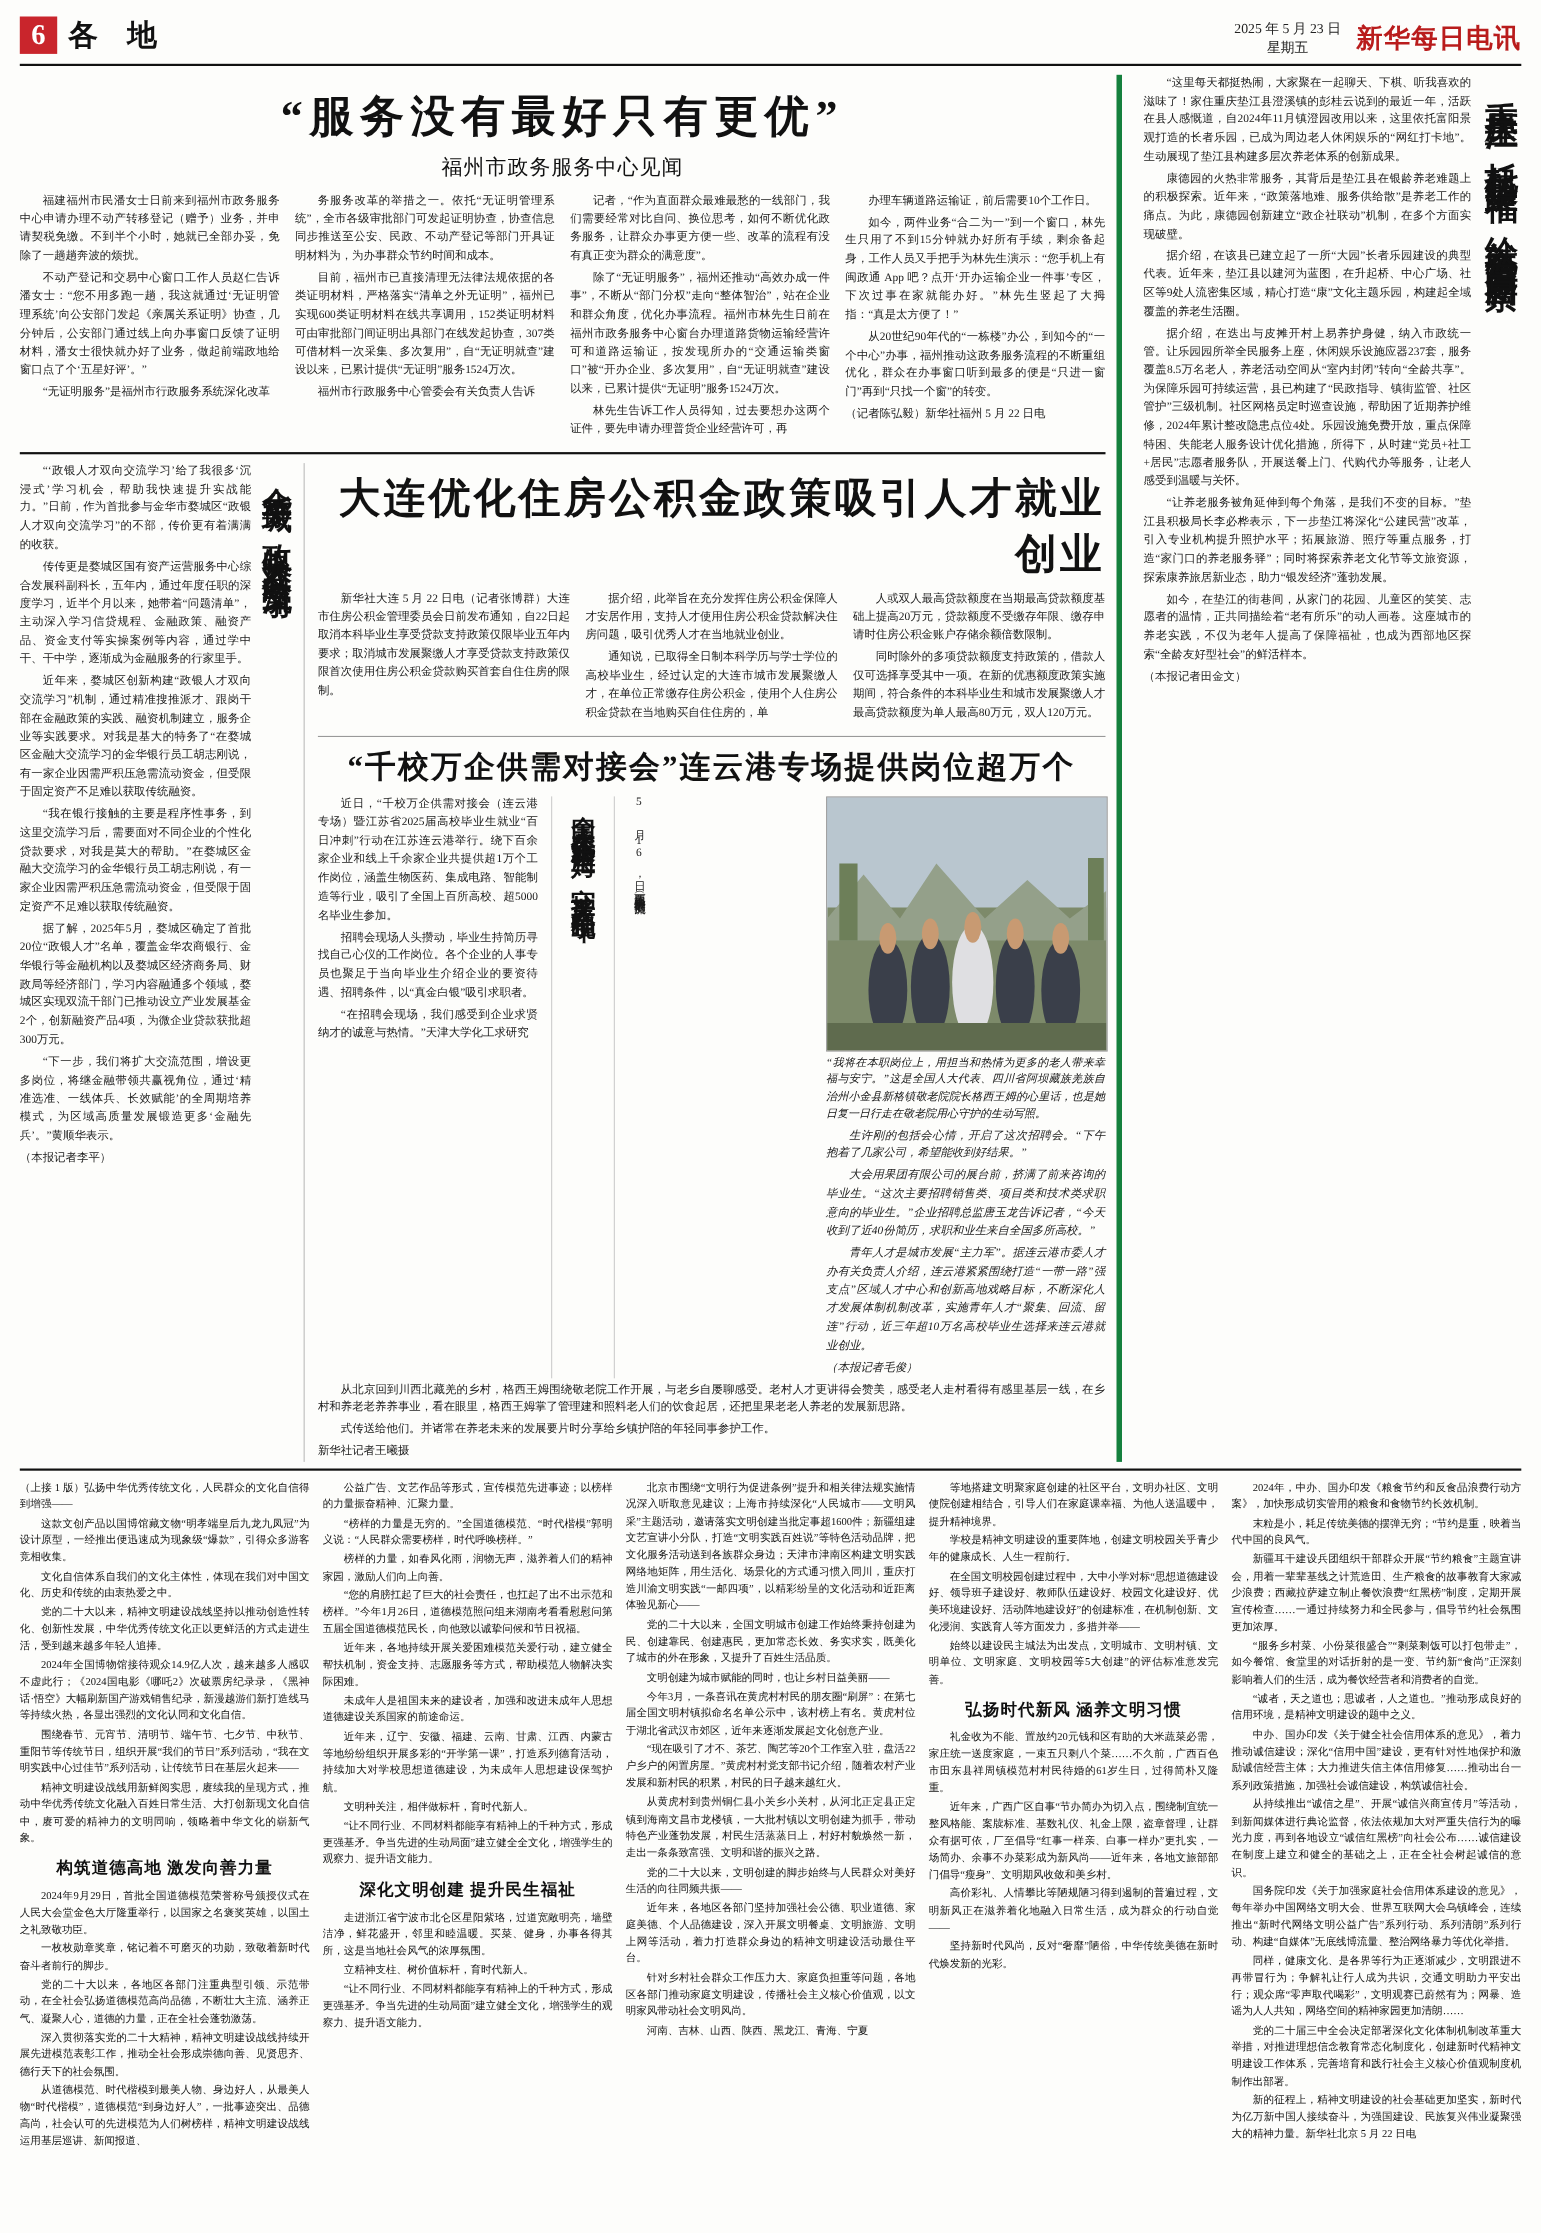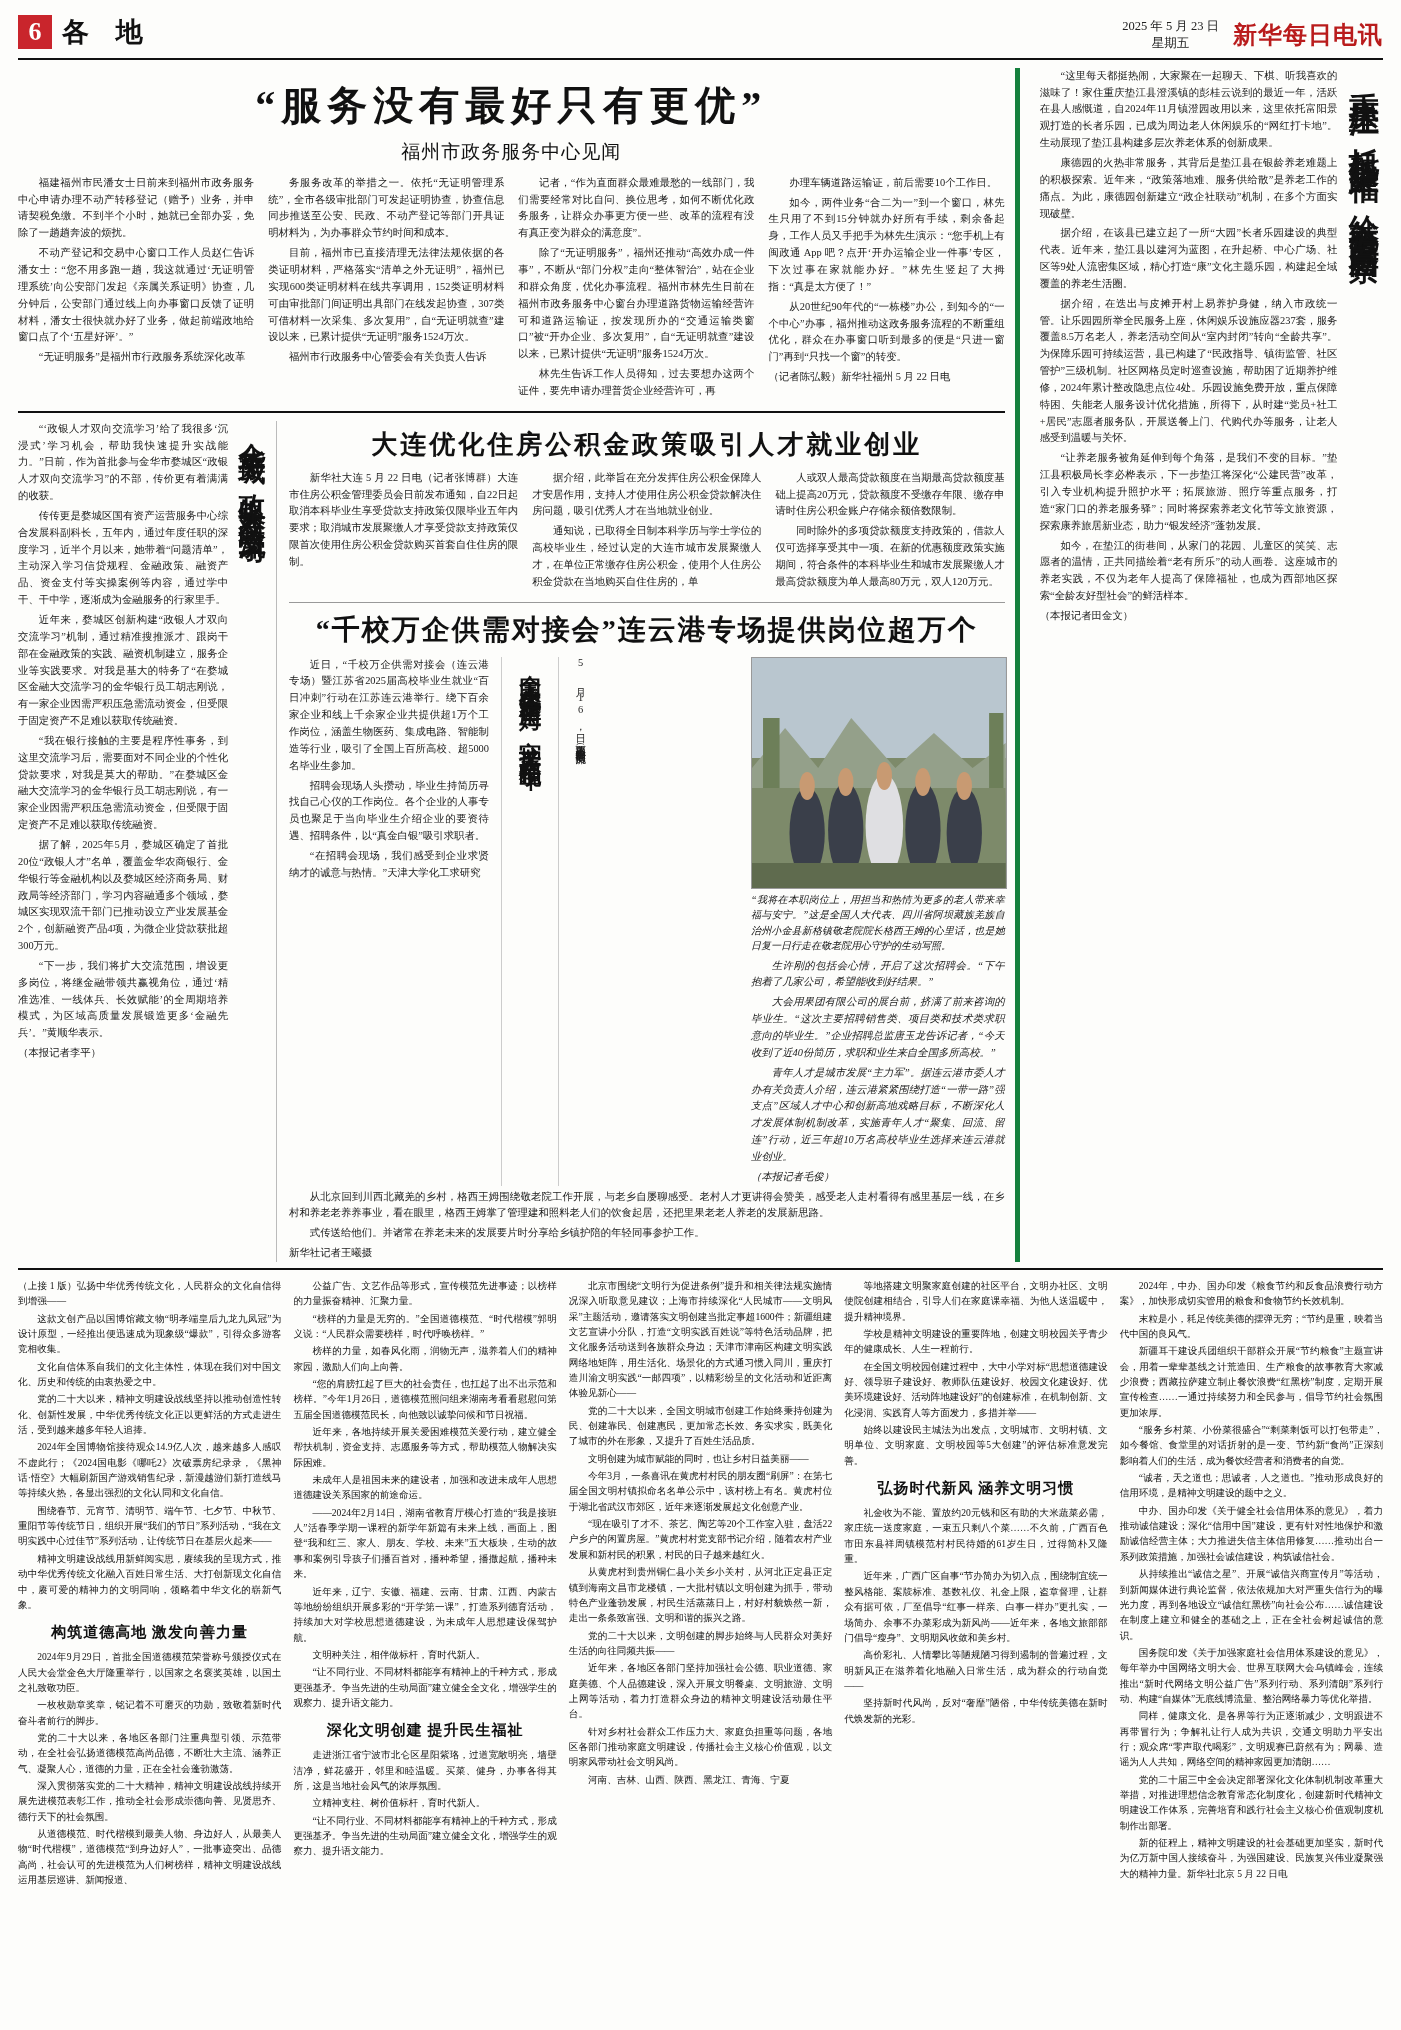--- a/index.html
+++ b/index.html
@@ -53,21 +53,21 @@
   }
   .vtxt{
     writing-mode:vertical-rl;text-orientation:upright;
     font-size:10.4px;line-height:1.75;letter-spacing:0.5px;
   }
 
   .hr-thin{border:0;border-top:1px solid #999;margin:8px 0;}
   .hr-thick{border:0;border-top:2px solid #111;margin:8px 0;}
 
   .headline-2{
-    text-align:center;font-size:26px;font-weight:bold;letter-spacing:3px;margin:6px 0 8px;
+    text-align:right;font-size:38px;font-weight:bold;letter-spacing:3px;margin:6px 0 8px;
   }
   .headline-3{
     text-align:center;font-size:28px;font-weight:bold;letter-spacing:2px;margin:6px 0 8px;
   }
 
   
   .photo-wrap{position:relative;width:100%;}
   .photo{
     width:100%;height:230px;display:block;border:1px solid #999;
     background:linear-gradient(#9fb4c8,#c3cfd8 40%,#8d9a84 60%,#6d7a5f);
@@ -272,21 +272,20 @@
         <p>从道德模范、时代楷模到最美人物、身边好人，从最美人物“时代楷模”，道德模范“到身边好人”，一批事迹突出、品德高尚，社会认可的先进模范为人们树榜样，精神文明建设战线运用基层巡讲、新闻报道、</p>
       </div>
 
       <div class="bcol tiny">
         <p>公益广告、文艺作品等形式，宣传模范先进事迹；以榜样的力量振奋精神、汇聚力量。</p>
         <p>“榜样的力量是无穷的。”全国道德模范、“时代楷模”郭明义说：“人民群众需要榜样，时代呼唤榜样。”</p>
         <p>榜样的力量，如春风化雨，润物无声，滋养着人们的精神家园，激励人们向上向善。</p>
         <p>“您的肩膀扛起了巨大的社会责任，也扛起了出不出示范和榜样。”今年1月26日，道德模范照问组来湖南考看看慰慰问第五届全国道德模范民长，向他致以诚挚问候和节日祝福。</p>
         <p>近年来，各地持续开展关爱困难模范关爱行动，建立健全帮扶机制，资金支持、志愿服务等方式，帮助模范人物解决实际困难。</p>
         <p>未成年人是祖国未来的建设者，加强和改进未成年人思想道德建设关系国家的前途命运。</p>
-        <p>——2024年2月14日，湖南省教育厅模心打造的“我是接班人”活春季学期一课程的新学年新篇有未来上线，画面上，图登“我和红三、家人、朋友、学校、未来”五大板块，生动的故事和案例引导孩子们播百首对，播种希望，播撒起航，播种未来。</p>
         <p>近年来，辽宁、安徽、福建、云南、甘肃、江西、内蒙古等地纷纷组织开展多彩的“开学第一课”，打造系列德育活动，持续加大对学校思想道德建设，为未成年人思想建设保驾护航。</p>
         <p>文明种关注，相伴做标杆，育时代新人。</p>
         <p>“让不同行业、不同材料都能享有精神上的千种方式，形成更强基矛。争当先进的生动局面”建立健全全文化，增强学生的观察力、提升语文能力。</p>
         <div class="mini-head">深化文明创建 提升民生福祉</div>
         <p>走进浙江省宁波市北仑区星阳紫珞，过道宽敞明亮，墙壁洁净，鲜花盛开，邻里和睦温暖。买菜、健身，办事各得其所，这是当地社会风气的浓厚氛围。</p>
         <p>立精神支柱、树价值标杆，育时代新人。</p>
         <p>“让不同行业、不同材料都能享有精神上的千种方式，形成更强基矛。争当先进的生动局面”建立健全文化，增强学生的观察力、提升语文能力。</p>
       </div>
 
       <div class="bcol tiny">

